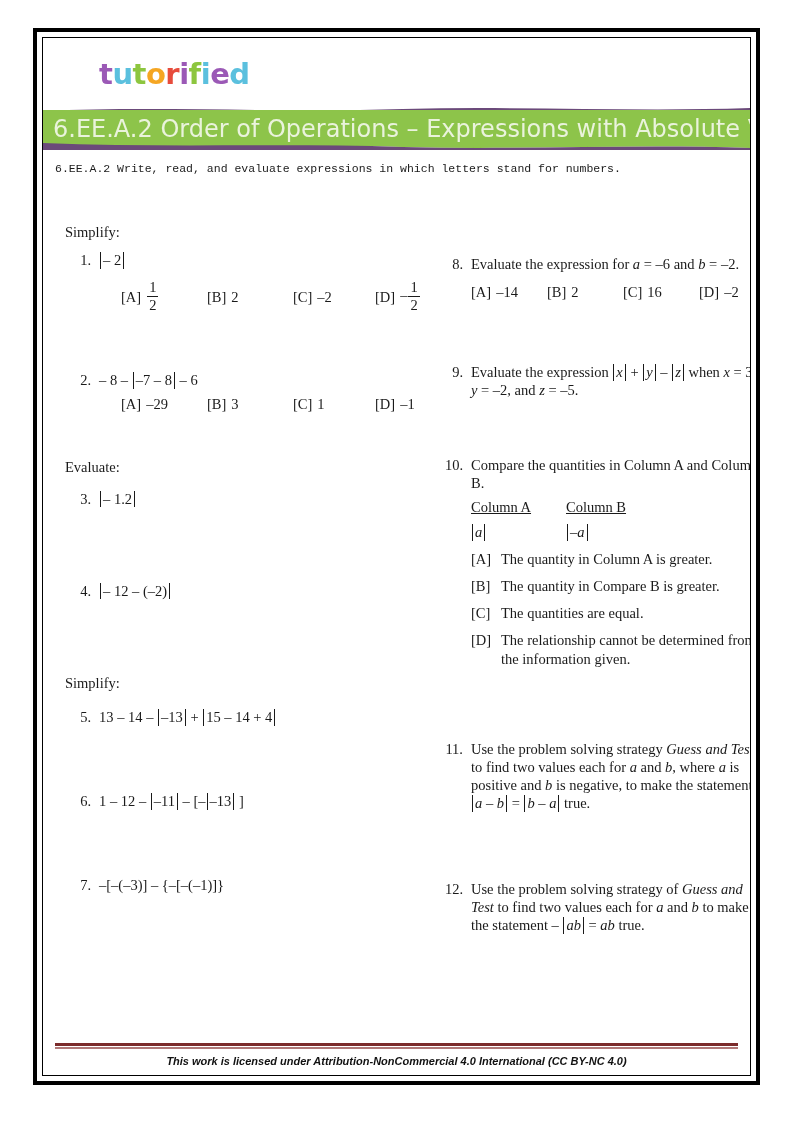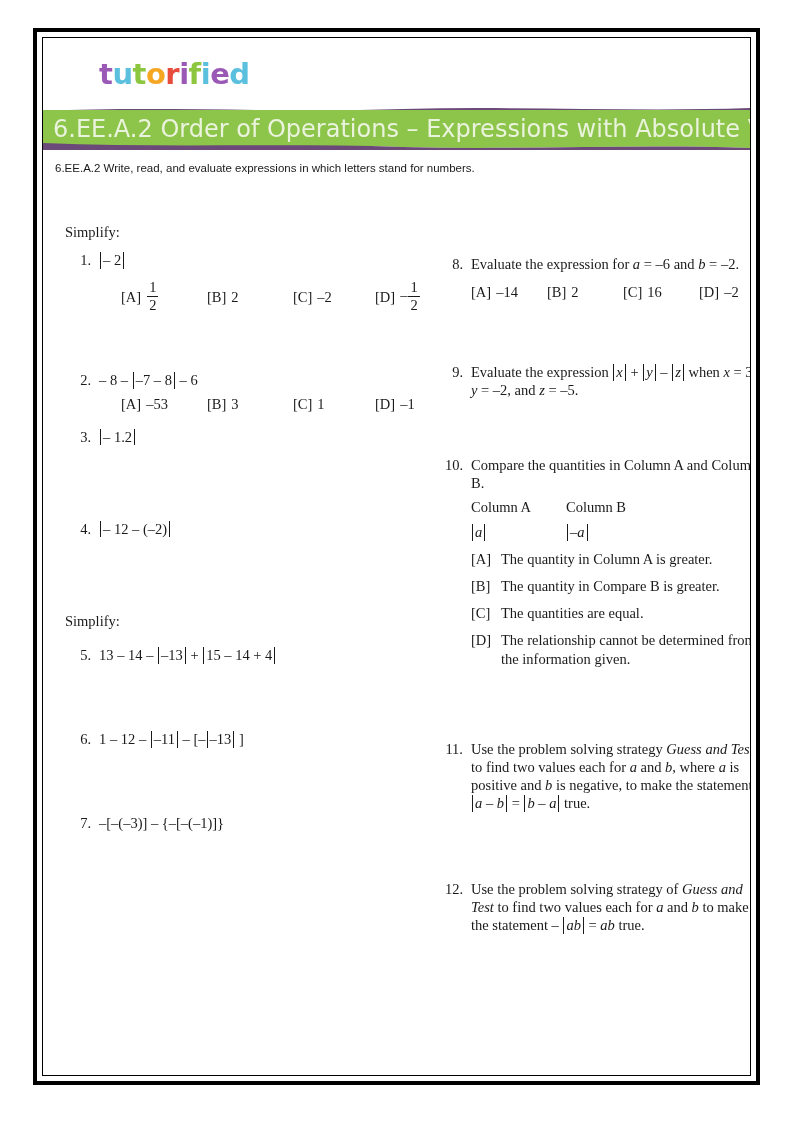--- a/index.html
+++ b/index.html
@@ -102,21 +102,21 @@
     overflow: hidden;
     width: 720px;
     letter-spacing: 0px;
   }
 
   
   .standard-line {
     position: absolute;
     left: 12px;
     top: 124px;
-    font-family: Liberation Sans, sans-serif;
+    font-family: Liberation Mono, monospace;
     font-size: 11.5px;
     color: #1a1a1a;
     white-space: nowrap;
   }
 
   
   .columns {
     position: absolute;
     left: 0;
     top: 185px;
@@ -196,21 +196,21 @@
   
   .abs {
     display: inline-block;
     border-left: 1px solid #1a1a1a;
     border-right: 1px solid #1a1a1a;
     padding: 0 2px;
     margin: 0 1px;
     line-height: 1.15;
   }
 
-  .uline { }
+  .uline { text-decoration: underline; }
 
   .colcmp {
     display: flex;
     margin-top: 4px;
   }
   .colcmp > div { width: 95px; }
 
   
   .footer {
     position: absolute;
@@ -301,37 +301,38 @@
             </span>
           </div>
         </div>
 
         <div class="q" style="margin-top:58px;">
           <span class="q-num">2.</span>
           <span class="q-body"><span>– 8 – </span><span class="abs"><span>–7 – 8</span></span><span> – 6</span></span>
           <div class="choices" style="margin-left:22px;margin-top:6px;">
             <span class="choice" style="width:86px;">
               <span class="lbl">[A]</span>
-              <span>–53</span>
+              <span>–29</span>
             </span>
             <span class="choice" style="width:86px;">
               <span class="lbl">[B]</span>
               <span>3</span>
             </span>
             <span class="choice" style="width:82px;">
               <span class="lbl">[C]</span>
               <span>1</span>
             </span>
             <span class="choice">
               <span class="lbl">[D]</span>
               <span>–1</span>
             </span>
           </div>
         </div>
 
+        <div class="section-head" style="margin-top:44px;">Evaluate:</div>
 
         <div class="q" style="margin-top:14px;">
           <span class="q-num">3.</span>
           <span class="q-body"><span class="abs"><span>– 1.2</span></span></span>
         </div>
 
         <div class="q" style="margin-top:74px;">
           <span class="q-num">4.</span>
           <span class="q-body"><span class="abs"><span>– 12 – (–2)</span></span></span>
         </div>
@@ -422,15 +423,20 @@
         </div>
 
         <div class="q" style="margin-top:68px;">
           <span class="q-num">12.</span>
           <div class="q-body"><span>Use the problem solving strategy of </span><span class="ital">Guess and Test</span><span> to find two values each for </span><span class="ital">a</span><span> and </span><span class="ital">b</span><span> to make the statement </span><span>– </span><span class="abs"><span class="ital">ab</span></span><span> = </span><span class="ital">ab</span><span> true.</span></div>
         </div>
 
       </div>
     </div>
 
+    <div class="footer">
+      <div class="footer-rule-top"></div>
+      <div class="footer-rule-bot"></div>
+      <div class="footer-text">This work is licensed under Attribution-NonCommercial 4.0 International (CC BY-NC 4.0)</div>
+    </div>
 
   </div>
 </div>
 
 </body></html>

